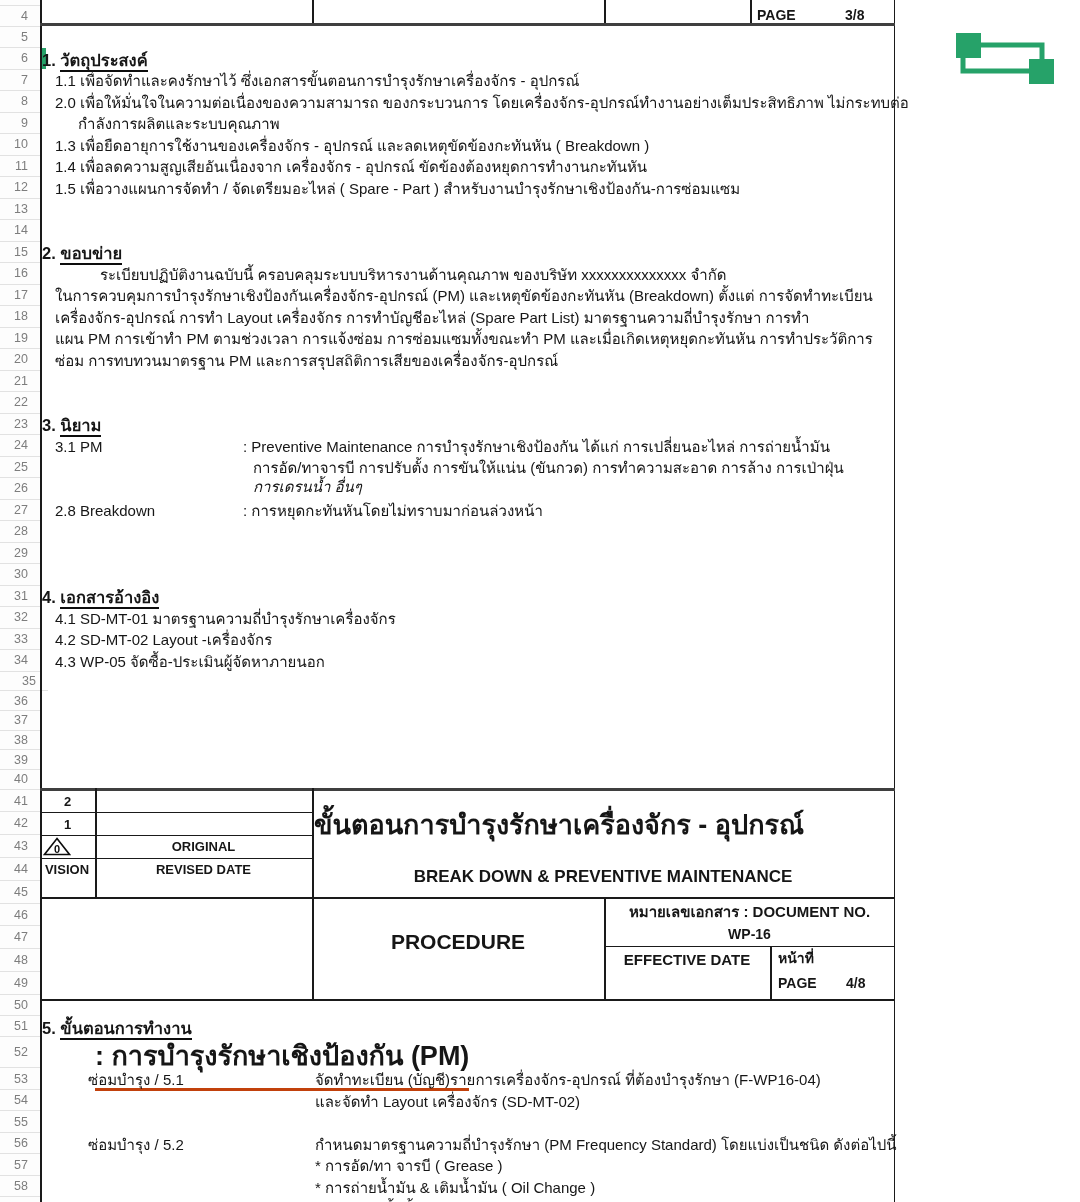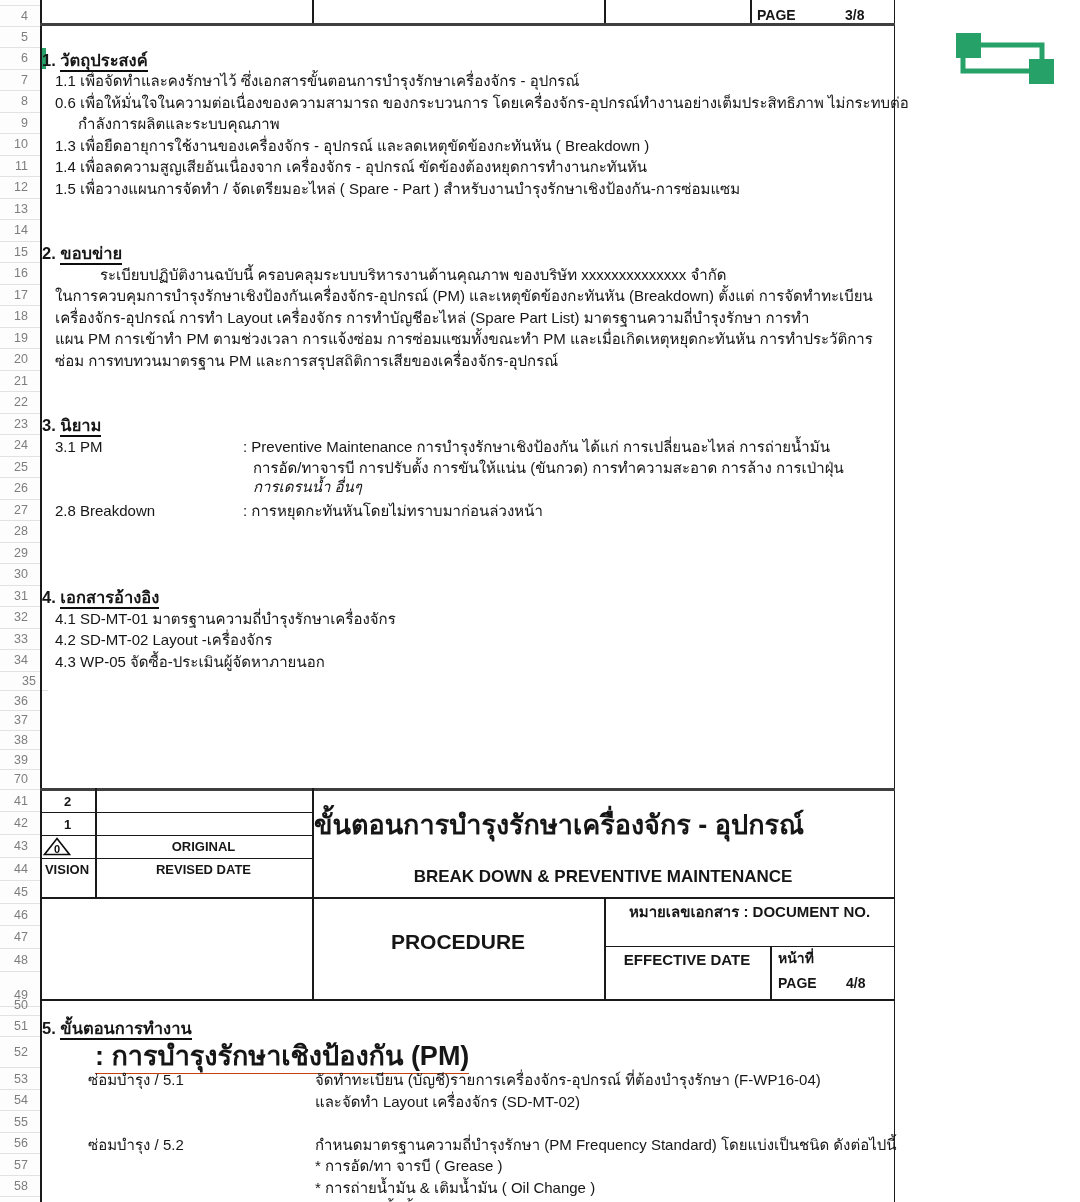--- a/index.html
+++ b/index.html
@@ -9,21 +9,21 @@
   #rowcol{position:absolute;left:0;top:0;width:40px;height:1202px;background:#fdfdfd;}
   .rownum{position:absolute;left:0;width:40px;border-bottom:1px solid #e2e2e2;
           color:#7d7d7d;font-size:12.5px;display:flex;align-items:center;justify-content:flex-end;
           padding-right:0;box-sizing:border-box;}
   .rownum span{margin-right:12px;}
   
   .t{position:absolute;white-space:nowrap;font-size:15px;line-height:20px;color:#161616;}
   .b{font-weight:700;}
   .sec{font-size:16.5px;font-weight:700;}
   .u{border-bottom:2px solid #0d0d0d;padding-bottom:1px;}
-  .u3{border-bottom:1px solid #c2410c;padding-bottom:2px;}
+  .u3{border-bottom:3px solid #c2410c;padding-bottom:17px;}
   .ctr{text-align:center;}
   
   .vl,.hl{position:absolute;background:#1a1a1a;}
   .vl{width:1.5px;}
   .hl{height:1.5px;}
   .thick{height:3px;background:#3f3f3f;}
   .big-sub{font-size:27px;line-height:32px;font-weight:700;}
 </style>
 </head>
 <body>
@@ -133,21 +133,21 @@
       <div class="rownum" style="top: 710.9px; height: 19.7px;">
         <span>37</span>
       </div>
       <div class="rownum" style="top: 730.6px; height: 19.7px;">
         <span>38</span>
       </div>
       <div class="rownum" style="top: 750.3px; height: 19.7px;">
         <span>39</span>
       </div>
       <div class="rownum" style="top: 770px; height: 19.7px;">
-        <span>70</span>
+        <span>40</span>
       </div>
       <div class="rownum" style="top: 789.7px; height: 22.8px;">
         <span>41</span>
       </div>
       <div class="rownum" style="top: 812.5px; height: 22.8px;">
         <span>42</span>
       </div>
       <div class="rownum" style="top: 835.3px; height: 22.8px;">
         <span>43</span>
       </div>
@@ -159,21 +159,21 @@
       </div>
       <div class="rownum" style="top: 903.7px; height: 22.8px;">
         <span>46</span>
       </div>
       <div class="rownum" style="top: 926.5px; height: 22.8px;">
         <span>47</span>
       </div>
       <div class="rownum" style="top: 949.3px; height: 22.8px;">
         <span>48</span>
       </div>
-      <div class="rownum" style="top: 972.1px; height: 22.8px; margin-top: 12px;">
+      <div class="rownum" style="top: 972.1px; height: 22.8px;">
         <span>49</span>
       </div>
       <div class="rownum" style="top: 994.9px; height: 21px;">
         <span>50</span>
       </div>
       <div class="rownum" style="top: 1015.9px; height: 21.5px;">
         <span>51</span>
       </div>
       <div class="rownum" style="top: 1037.4px; height: 31px;">
         <span>52</span>
@@ -207,21 +207,21 @@
   <div class="vl" style="left:604px;top:0;height:25px;"></div>
   <div class="vl" style="left:750px;top:0;height:25px;"></div>
   <div class="hl thick" style="left:40px;top:23px;width:855px;"></div>
   <div class="t b" style="left:757px;top:5px;font-size:14px;">PAGE</div>
   <div class="t b" style="left:845px;top:5px;font-size:14px;">3/8</div>
 
   <div class="t sec" style="left:42px;top:50px;">
     <span>1.</span>&nbsp;<span class="u">วัตถุประสงค์</span>
   </div>
   <div class="t" style="left:55px;top:71px;">1.1  เพื่อจัดทำและคงรักษาไว้ ซึ่งเอกสารขั้นตอนการบำรุงรักษาเครื่องจักร - อุปกรณ์</div>
-  <div class="t" style="left:55px;top:92.5px;">0.6  เพื่อให้มั่นใจในความต่อเนื่องของความสามารถ ของกระบวนการ โดยเครื่องจักร-อุปกรณ์ทำงานอย่างเต็มประสิทธิภาพ ไม่กระทบต่อ</div>
+  <div class="t" style="left:55px;top:92.5px;">2.0  เพื่อให้มั่นใจในความต่อเนื่องของความสามารถ ของกระบวนการ โดยเครื่องจักร-อุปกรณ์ทำงานอย่างเต็มประสิทธิภาพ ไม่กระทบต่อ</div>
   <div class="t" style="left:78px;top:114px;">กำลังการผลิตและระบบคุณภาพ</div>
   <div class="t" style="left:55px;top:135.5px;">1.3  เพื่อยืดอายุการใช้งานของเครื่องจักร - อุปกรณ์ และลดเหตุขัดข้องกะทันหัน  ( Breakdown )</div>
   <div class="t" style="left:55px;top:157px;">1.4  เพื่อลดความสูญเสียอันเนื่องจาก เครื่องจักร - อุปกรณ์  ขัดข้องต้องหยุดการทำงานกะทันหัน</div>
   <div class="t" style="left:55px;top:178.5px;">1.5  เพื่อวางแผนการจัดทำ / จัดเตรียมอะไหล่ ( Spare - Part )  สำหรับงานบำรุงรักษาเชิงป้องกัน-การซ่อมแซม</div>
 
   <div class="t sec" style="left:42px;top:243px;">
     <span>2.</span>&nbsp;<span class="u">ขอบข่าย</span>
   </div>
   <div class="t" style="left:100px;top:264.5px;">ระเบียบปฏิบัติงานฉบับนี้ ครอบคลุมระบบบริหารงานด้านคุณภาพ ของบริษัท xxxxxxxxxxxxxx  จำกัด</div>
   <div class="t" style="left:55px;top:286px;">ในการควบคุมการบำรุงรักษาเชิงป้องกันเครื่องจักร-อุปกรณ์ (PM)  และเหตุขัดข้องกะทันหัน  (Breakdown) ตั้งแต่ การจัดทำทะเบียน</div>
@@ -266,20 +266,21 @@
   <div class="t b ctr" style="left:95px;width:217px;top:860px;font-size:13px;">REVISED DATE</div>
 
   <div class="t b" style="left:314px;top:808px;font-size:27px;line-height:34px;">ขั้นตอนการบำรุงรักษาเครื่องจักร - อุปกรณ์</div>
   <div class="t b ctr" style="left:312px;width:582px;top:867px;font-size:17px;">BREAK DOWN &amp; PREVENTIVE MAINTENANCE</div>
   <div class="t b ctr" style="left:312px;width:292px;top:932px;font-size:21px;">PROCEDURE</div>
 
   <div class="vl" style="left:604px;top:897px;height:103px;"></div>
   <div class="hl" style="left:604px;top:946px;width:291px;height:1px;"></div>
   <div class="vl" style="left:770px;top:946px;height:54px;"></div>
   <div class="t b ctr" style="left:604px;width:291px;top:902px;font-size:15px;">หมายเลขเอกสาร : DOCUMENT NO.</div>
+  <div class="t b ctr" style="left:604px;width:291px;top:924px;font-size:14px;">WP-16</div>
   <div class="t b ctr" style="left:604px;width:166px;top:950px;font-size:15px;">EFFECTIVE DATE</div>
   <div class="t b" style="left:778px;top:948px;font-size:14px;">หน้าที่</div>
   <div class="t b" style="left:778px;top:973px;font-size:14px;">PAGE</div>
   <div class="t b" style="left:846px;top:973px;font-size:14px;">4/8</div>
 
   <div class="t sec" style="left:42px;top:1018px;">
     <span>5.</span>&nbsp;<span class="u">ขั้นตอนการทำงาน</span>
   </div>
   <div class="t big-sub" style="left:95px;top:1040px;">
     <span class="u3">: การบำรุงรักษาเชิงป้องกัน (PM)</span>

